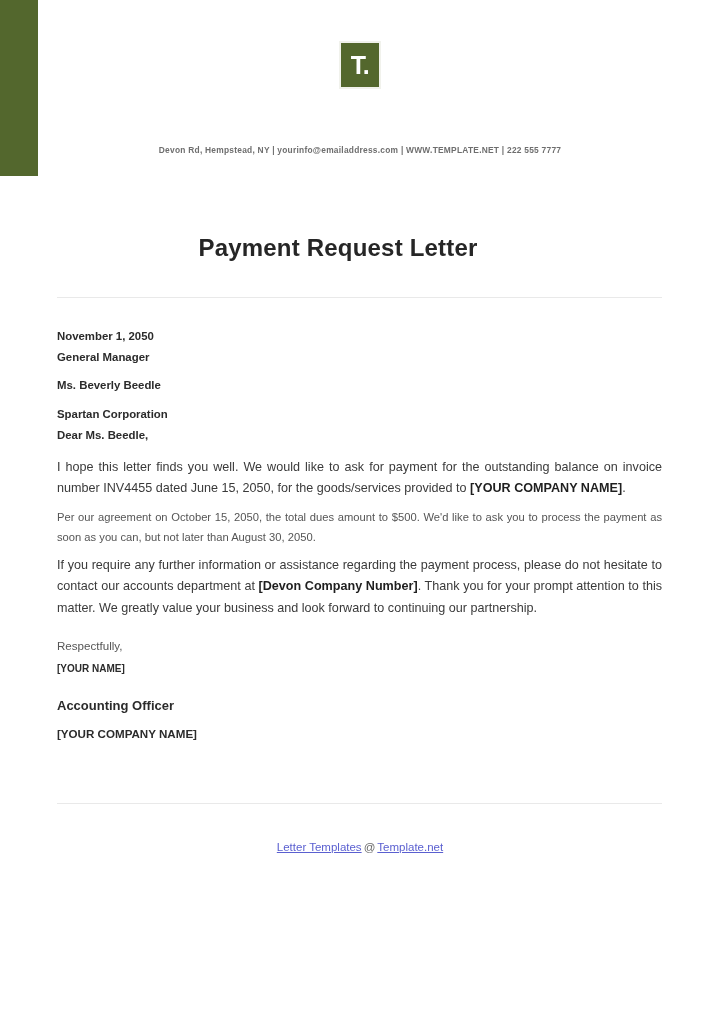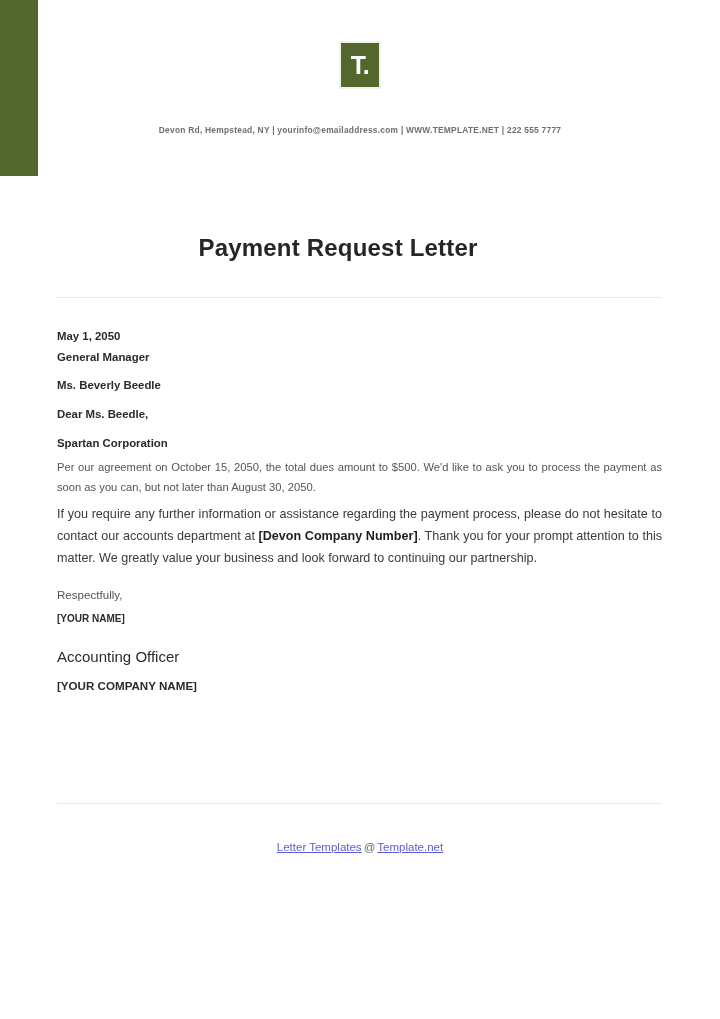--- a/index.html
+++ b/index.html
@@ -57,21 +57,21 @@
     top: 50%;
     transform: translateY(-50%);
     color: #ffffff;
     font-family: "Liberation Sans", sans-serif;
     font-weight: bold;
     font-size: 25px;
     line-height: 1;
     letter-spacing: -0.5px;
   }
   .contact-line {
-    margin-top: 36px;
+    margin-top: 56px;
     font-size: 8.4px;
     font-weight: bold;
     letter-spacing: 0.25px;
     color: #6e6e6e;
     white-space: nowrap;
   }
 
   
   .doc-title {
     position: absolute;
@@ -136,22 +136,22 @@
     margin: 17px 0 6px 0;
   }
   .sig-name {
     font-size: 10px;
     font-weight: bold;
     color: #2b2b2b;
     line-height: 1.5;
     margin: 0 0 20px 0;
   }
   .sig-role {
-    font-size: 15px;
-    font-weight: normal;
+    font-size: 13px;
+    font-weight: bold;
     color: #2b2b2b;
     line-height: 1.5;
     margin: 0 0 9px 0;
   }
   .sig-company {
     font-size: 11.6px;
     font-weight: bold;
     color: #2b2b2b;
     line-height: 1.5;
     margin: 0;
@@ -190,26 +190,27 @@
     </div>
     <div class="contact-line">Devon Rd, Hempstead, NY | yourinfo@emailaddress.com | WWW.TEMPLATE.NET | 222 555 7777</div>
   </div>
 
   <div class="doc-title">Payment Request Letter</div>
 
   <div class="rule rule-top"></div>
 
   <div class="letter">
 
-    <p class="meta-line tight">May 1, 2050</p>
+    <p class="meta-line tight">November 1, 2050</p>
     <p class="meta-line">General Manager</p>
     <p class="meta-line">Ms. Beverly Beedle</p>
+    <p class="meta-line tight">Spartan Corporation</p>
     <p class="meta-line">Dear Ms. Beedle,</p>
-    <p class="meta-line tight">Spartan Corporation</p>
-
+
+    <p class="para"><span>I hope this letter finds you well. We would like to ask for payment for the outstanding balance on invoice number INV4455 dated June 15, 2050, for the goods/services provided to </span><b>[YOUR COMPANY NAME]</b><span>.</span></p>
 
     <p class="para small">Per our agreement on October 15, 2050, the total dues amount to $500. We'd like to ask you to process the payment as soon as you can, but not later than August 30, 2050.</p>
 
     <p class="para"><span>If you require any further information or assistance regarding the payment process, please do not hesitate to contact our accounts department at </span><b>[Devon Company Number]</b><span>. Thank you for your prompt attention to this matter. We greatly value your business and look forward to continuing our partnership.</span></p>
 
     <p class="closing">Respectfully,</p>
     <p class="sig-name">[YOUR NAME]</p>
     <p class="sig-role">Accounting Officer</p>
     <p class="sig-company">[YOUR COMPANY NAME]</p>
 

